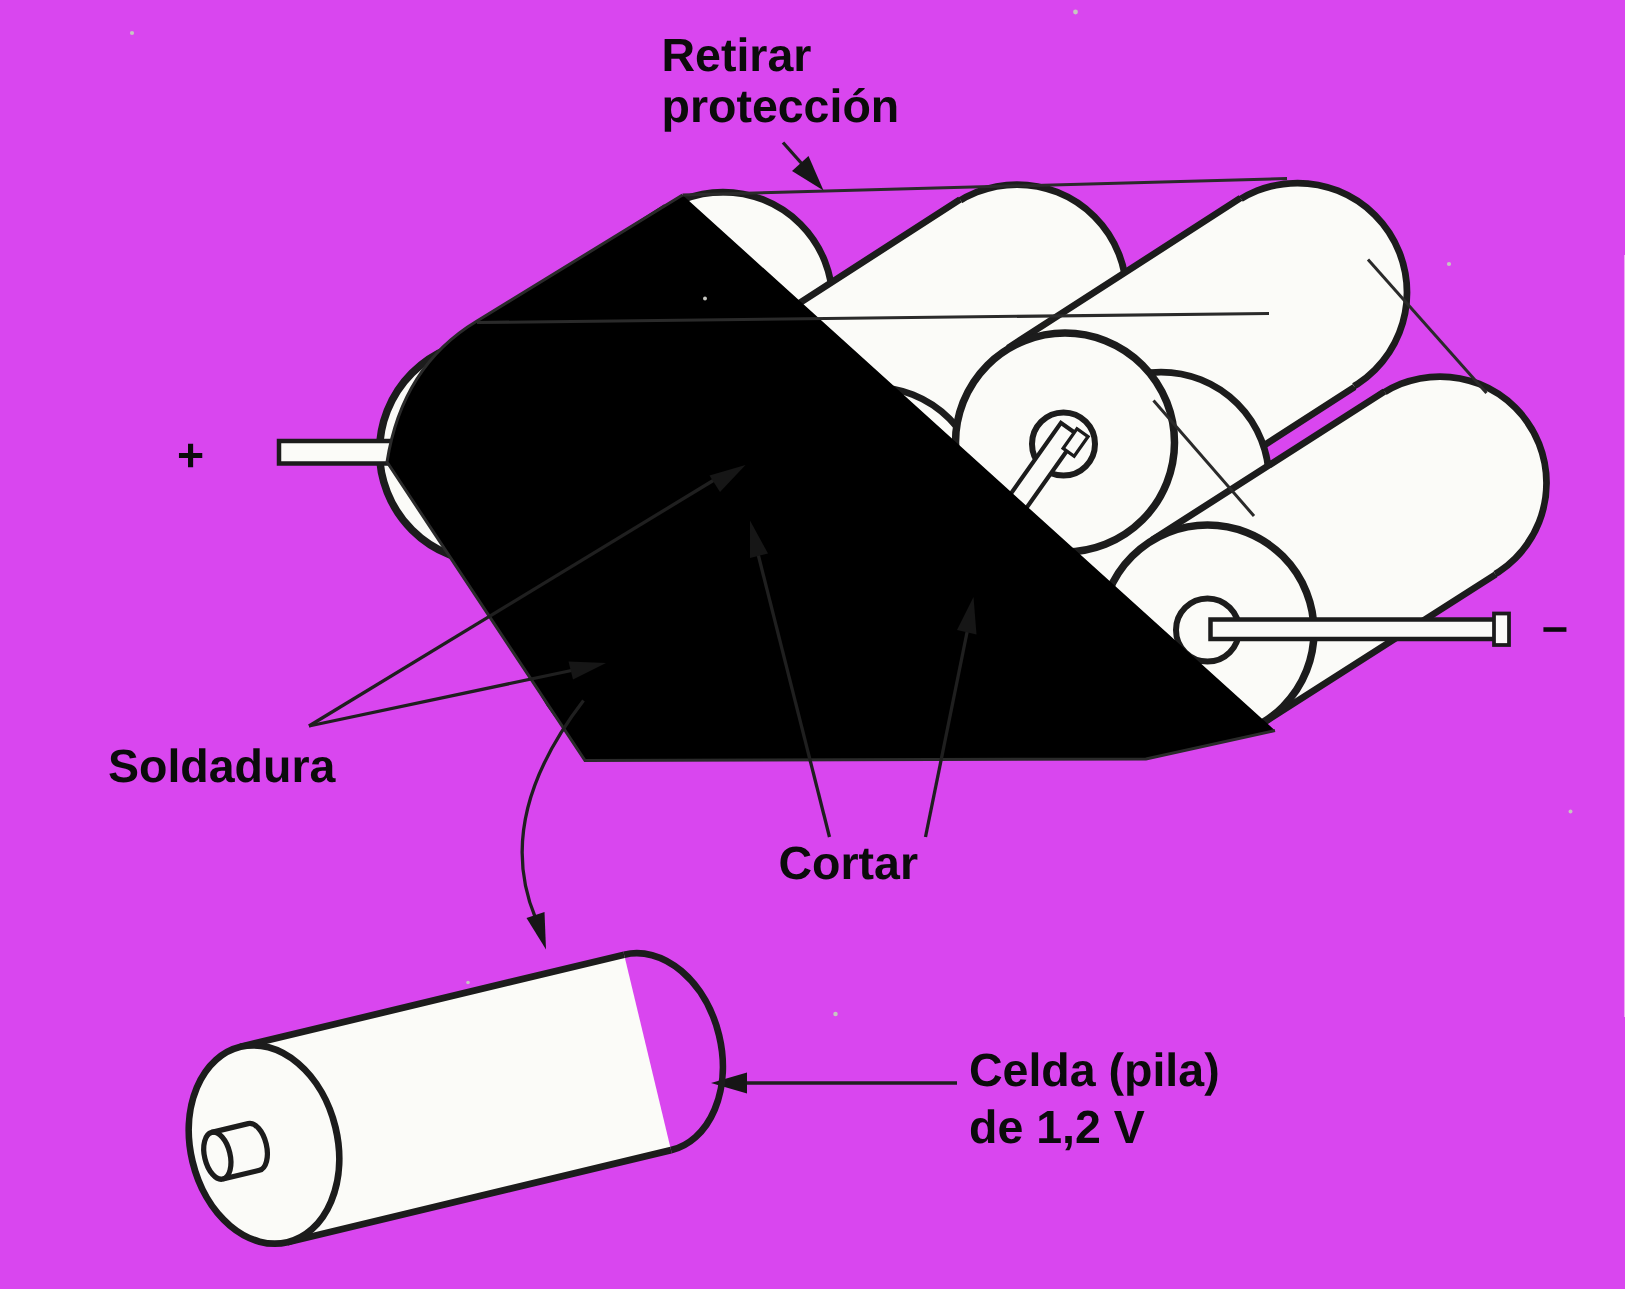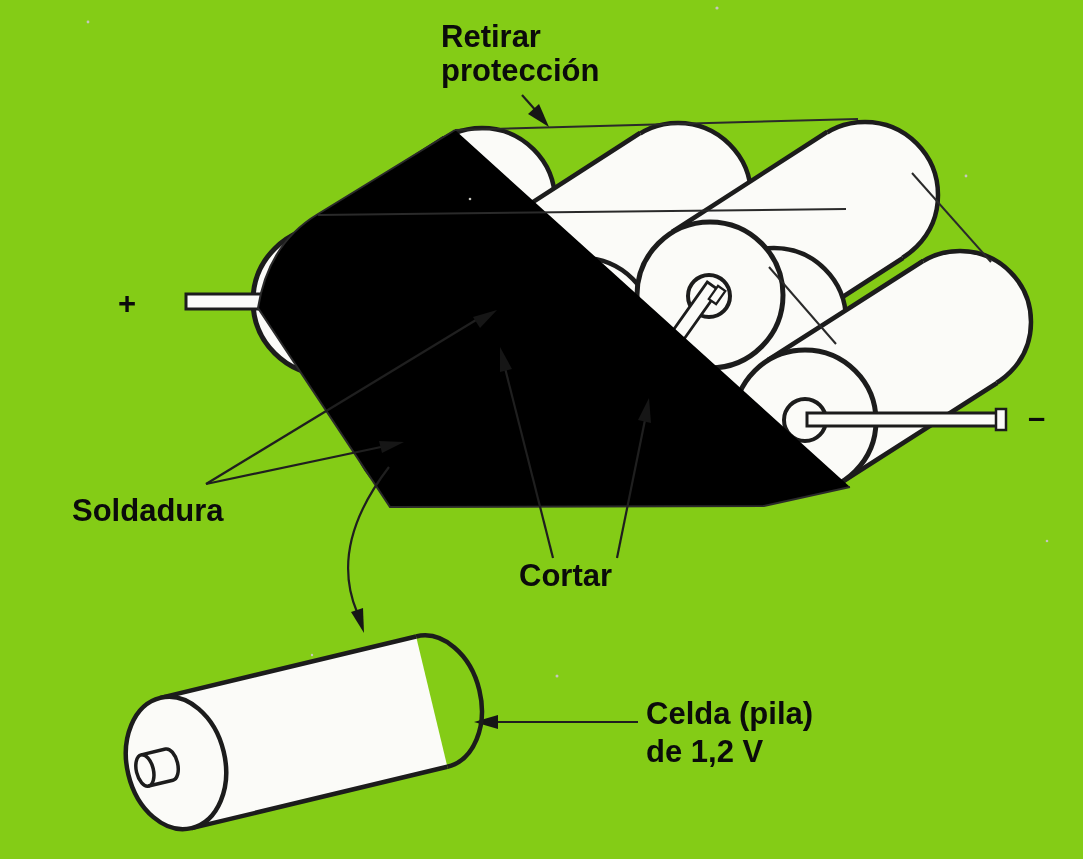--- a/index.html
+++ b/index.html
@@ -1,16 +1,16 @@
 <!DOCTYPE html>
 <html><head>
 <meta charset="utf-8">
 <style>
   html,body{margin:0;padding:0;background:#fbfbf8;}
-  #stage{position:relative;width:1083px;height:859px;background:#84cc16;overflow:hidden;}
+  #stage{position:relative;width:1083px;height:859px;background:#d946ef;overflow:hidden;}
   svg{position:absolute;left:0;top:0;}
   .ink{stroke:#1c1c1c;fill:none;}
   .paper{fill:#fbfbf8;}
   .thick{stroke-width:5;}
   .body{stroke-width:4.5;}
   .mid{stroke-width:4;}
   .thin{stroke:#2a2a2a;stroke-width:2;}
   .leader{stroke:#1f1f1f;stroke-width:2.2;}
   .head{fill:#161616;stroke:none;}
   text{font-family:"Liberation Sans","DejaVu Sans",sans-serif;font-weight:bold;fill:#0b0b0b;font-size:31px;}

